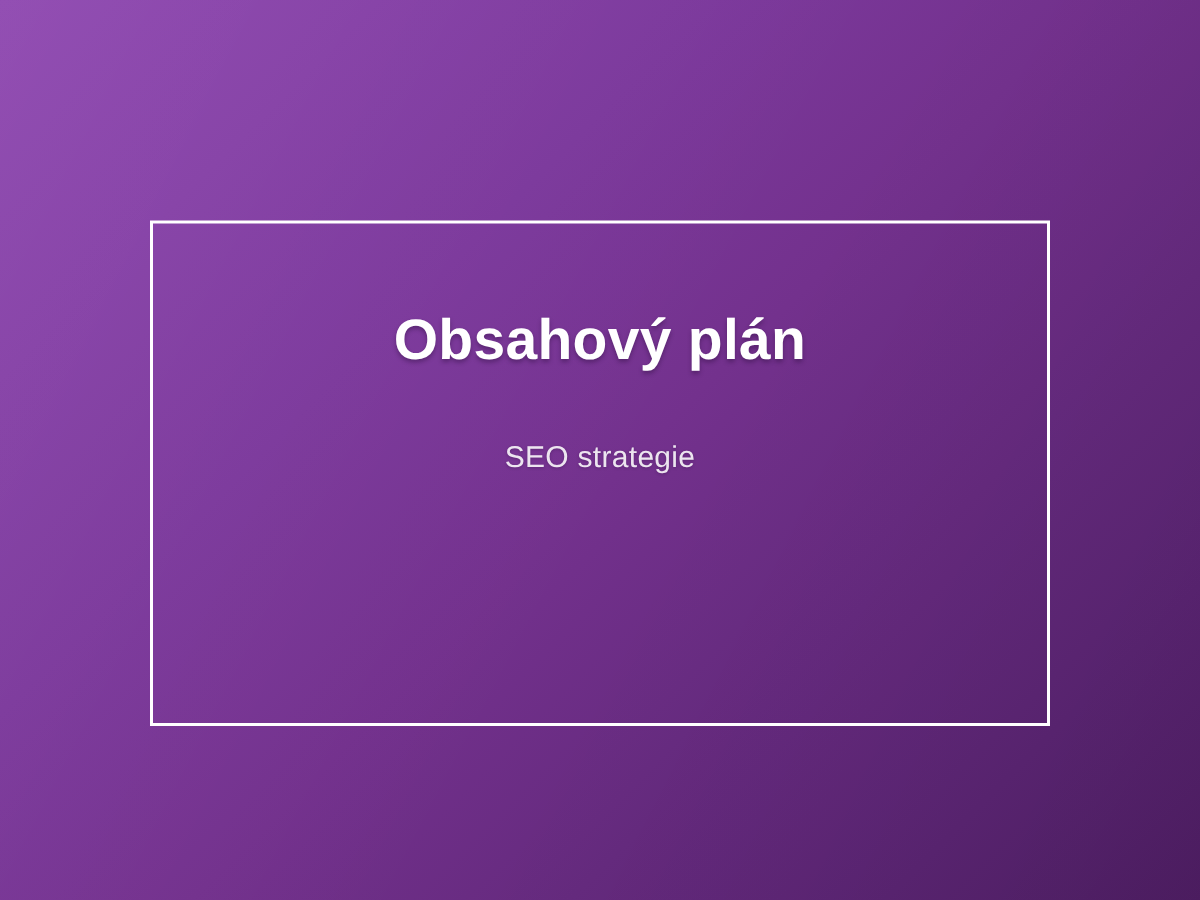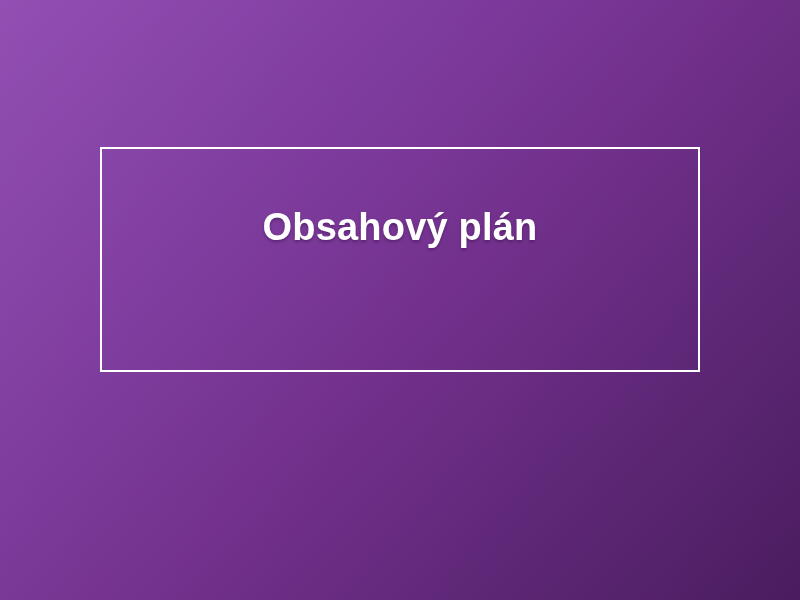--- a/index.html
+++ b/index.html
@@ -44,21 +44,21 @@
         rgba(0,0,0,0.030) 80%,
         rgba(0,0,0,0.055) 100%);
     pointer-events: none;
   }
 
   #content-frame {
     position: absolute;
     left: 100px;
     top: 147px;
     width: 600px;
-    height: 225px;
+    height: 337px;
     box-sizing: border-box;
     border: 2px solid #ffffff;
     z-index: 2;
   }
 
   #text-stack {
     position: absolute;
     left: 0;
     right: 0;
     top: 0;
@@ -102,18 +102,19 @@
 <body>
 
 <div id="slide">
 
   <div id="content-frame">
 
     <div id="text-stack">
 
       <h1 id="slide-title">Obsahový plán</h1>
 
+      <p id="slide-subtitle">SEO strategie</p>
 
     </div>
 
   </div>
 
 </div>
 
 </body></html>

